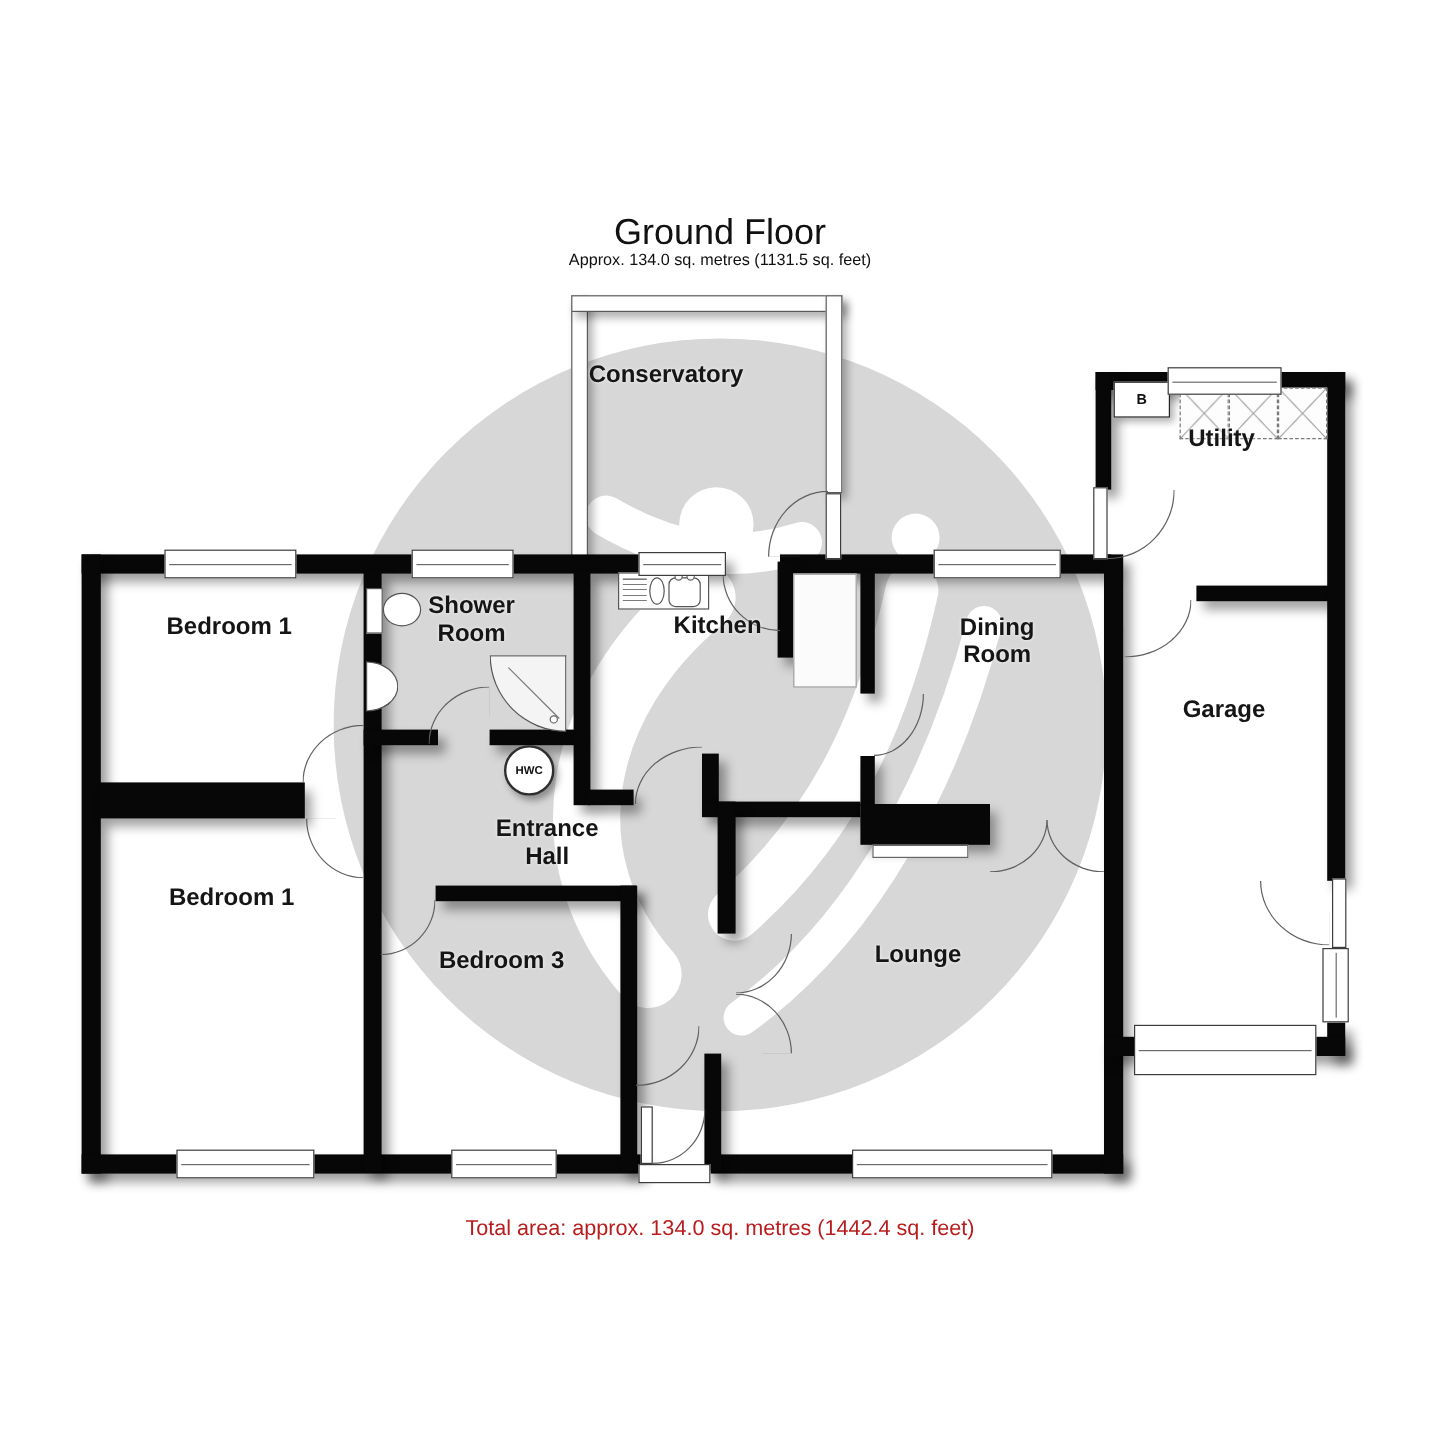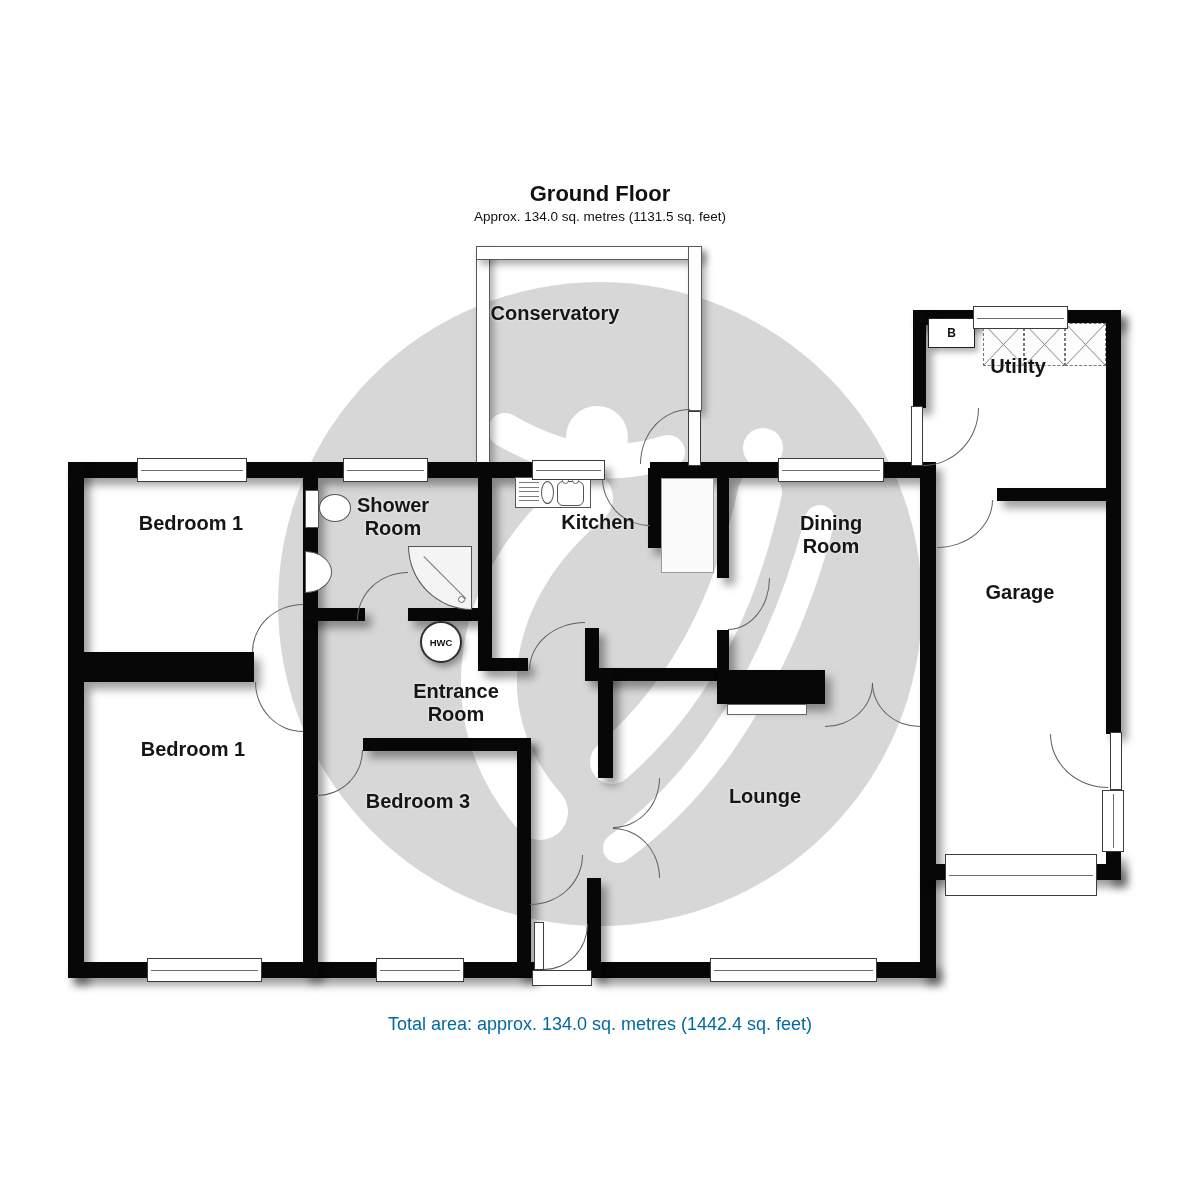--- a/index.html
+++ b/index.html
@@ -29,25 +29,25 @@
   .fix{position:absolute;background:#fff;border:1.3px solid #555;box-sizing:border-box;z-index:4;}
   .unit{position:absolute;border:1.4px dashed #7a7a7a;box-sizing:border-box;background:#fdfdfd;z-index:4;
     background-image:
       linear-gradient(to top right, transparent calc(50% - .8px), #909090 50%, transparent calc(50% + .8px)),
       linear-gradient(to bottom right, transparent calc(50% - .8px), #909090 50%, transparent calc(50% + .8px));}
   
   .lbl{position:absolute;transform:translate(-50%,-50%);font-weight:bold;color:#151515;
        font-size:20px;line-height:1.15;text-align:center;white-space:pre-line;z-index:9;
        text-shadow:0 0 3px rgba(255,255,255,.85);}
   .title{position:absolute;left:600px;top:194px;transform:translate(-50%,-50%);
-         font-size:22px;font-weight:bold;color:#111;z-index:9;}
+         font-size:30px;font-weight:normal;color:#111;z-index:9;}
   .subtitle{position:absolute;left:600px;top:216px;transform:translate(-50%,-50%);
          font-size:13.5px;color:#111;z-index:9;}
   .footer{position:absolute;left:600px;top:1024px;transform:translate(-50%,-50%);
-         font-size:18px;color:#0369a1;z-index:9;text-align:right;}
+         font-size:18px;color:#b91c1c;z-index:9;text-align:right;}
   .hwc{position:absolute;left:420px;top:621px;width:42px;height:42px;border-radius:50%;
        background:#fff;border:2.5px solid #2e2e2e;box-sizing:border-box;z-index:6;
        display:flex;align-items:center;justify-content:center;font-size:9.5px;font-weight:bold;color:#111;
        box-shadow:3px 4px 6px rgba(0,0,0,.35);}
   .bbox{position:absolute;left:928px;top:318px;width:47px;height:30px;background:#fff;
        border:1.5px solid #222;box-sizing:border-box;z-index:6;display:flex;align-items:center;
        justify-content:center;font-size:12px;font-weight:bold;color:#111;
        box-shadow:3px 4px 6px rgba(0,0,0,.3);}
   .hearth{position:absolute;background:#fff;border:1px solid #666;box-sizing:border-box;z-index:6;}
   .alcove{position:absolute;background:#fbfbfb;border:1px solid #9a9a9a;box-sizing:border-box;z-index:2;}
@@ -172,17 +172,17 @@
   <div class="lbl" style="left:1018px;top:366px;">Utility</div>
   <div class="lbl" style="left:191px;top:523px;">Bedroom 1</div>
   <div class="lbl" style="left:393px;top:517px;">Shower
 Room</div>
   <div class="lbl" style="left:598px;top:522px;">Kitchen</div>
   <div class="lbl" style="left:831px;top:535px;">Dining
 Room</div>
   <div class="lbl" style="left:1020px;top:592px;">Garage</div>
   <div class="lbl" style="left:193px;top:749px;">Bedroom 1</div>
   <div class="lbl" style="left:456px;top:703px;">Entrance
-Room</div>
+Hall</div>
   <div class="lbl" style="left:418px;top:801px;">Bedroom 3</div>
   <div class="lbl" style="left:765px;top:748px;margin-top:48px;">Lounge</div>
 
 </div>
 
 </body></html>

